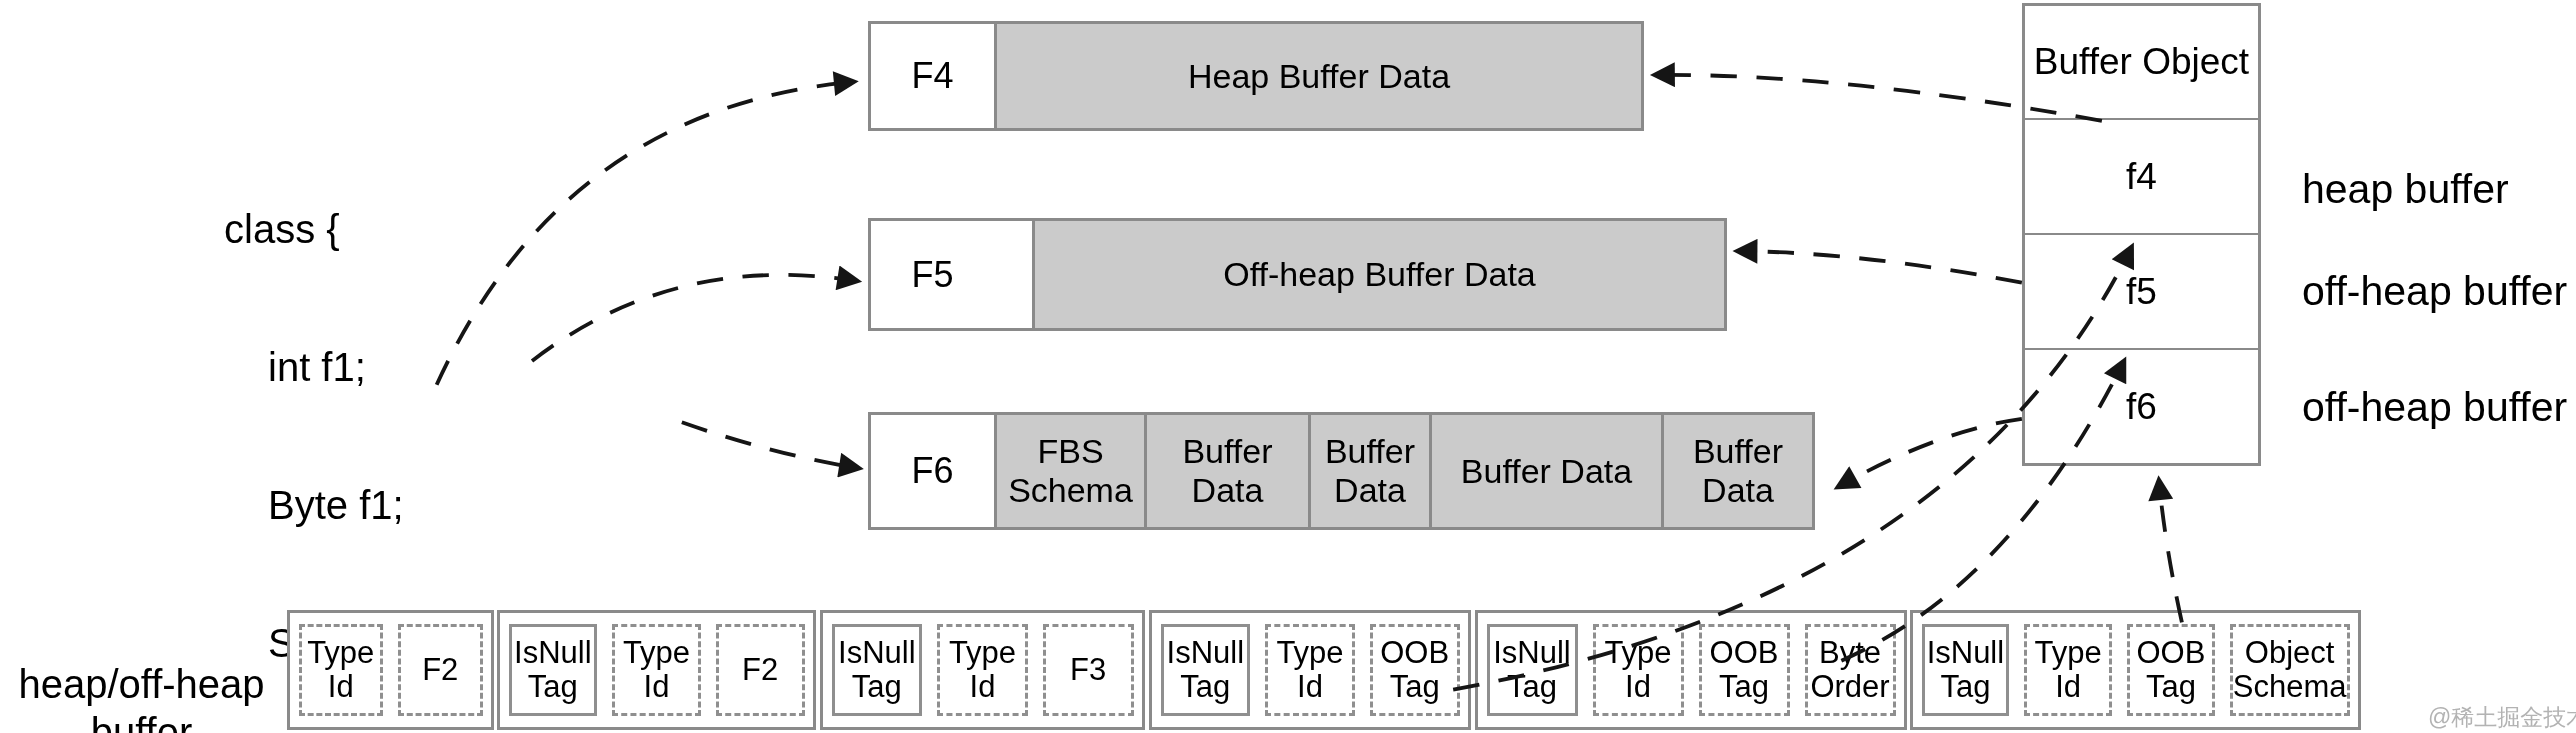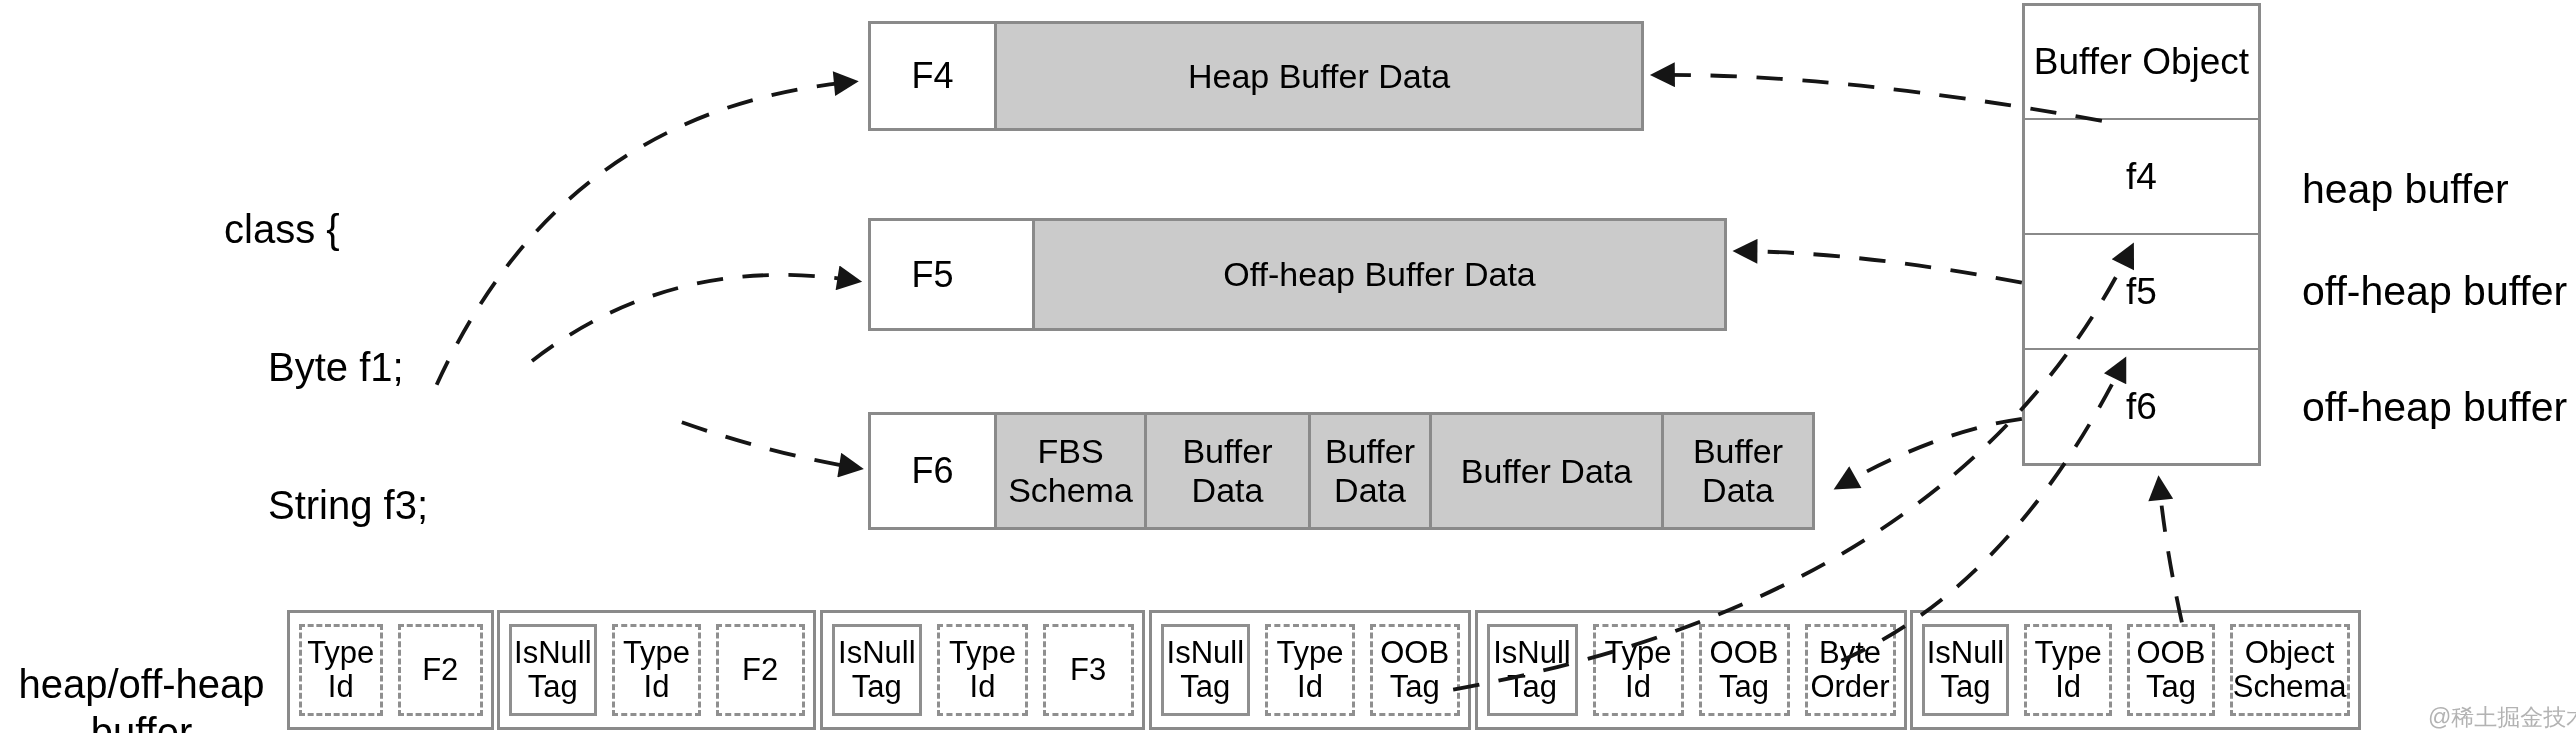--- a/index.html
+++ b/index.html
@@ -43,20 +43,21 @@
   svg.arrows{position:absolute;left:0;top:0;pointer-events:none;}
   .dash{fill:none;stroke:#151515;stroke-width:4.5;stroke-dasharray:31 23;}
 </style>
 </head>
 <body>
 
 <div class="stage">
 
   <div class="class-block">
     <div class="class-line">class {</div>
+    <div class="class-line indent">int f1;</div>
     <div class="class-line indent">Byte f1;</div>
     <div class="class-line indent">String f3;</div>
     
     
     
     
   </div>
 
   <div class="bar" style="left:868px;top:21px;width:776px;height:110px;">
     <div class="idcell" style="width:123px;">F4</div>

